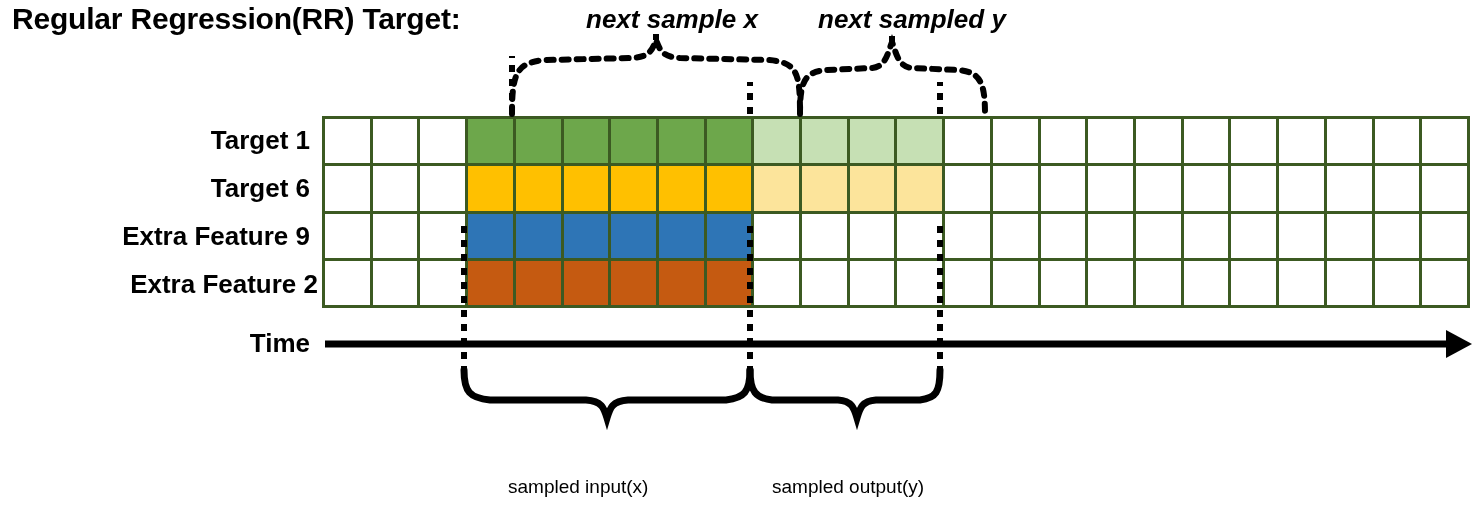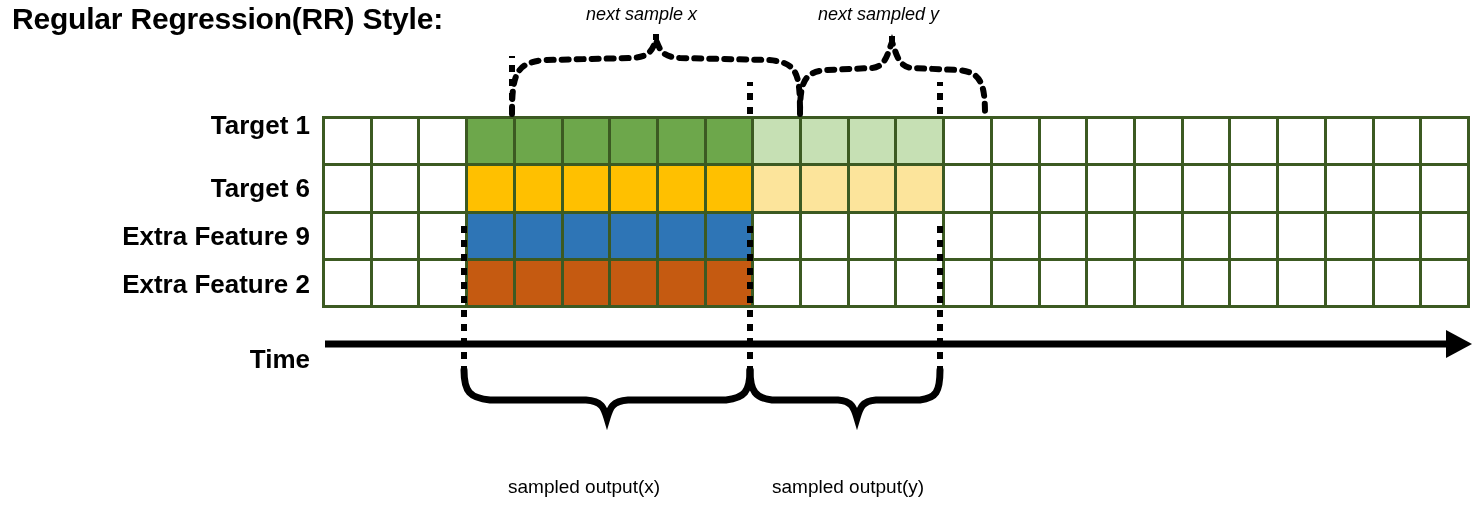--- a/index.html
+++ b/index.html
@@ -3,58 +3,58 @@
 <meta charset="utf-8">
 <style>
   html,body{margin:0;padding:0;background:#ffffff;}
   body{width:1476px;height:516px;position:relative;overflow:hidden;
        font-family:"Liberation Sans",sans-serif;color:#000;}
 
   #title{position:absolute;left:12px;top:2px;font-size:30px;font-weight:700;
          letter-spacing:-0.2px;white-space:nowrap;}
 
   
-  .topnote{position:absolute;font-size:18px;font-style:italic;font-weight:400;
+  .topnote{position:absolute;font-size:26px;font-style:italic;font-weight:700;
            white-space:nowrap;}
   #note-x{left:586px;top:4px;}
   #note-y{left:818px;top:4px;}
 
   
   #overlay{position:absolute;left:0;top:0;width:1476px;height:516px;
            pointer-events:none;}
 
   
   #grid{position:absolute;left:322px;top:116px;width:1148px;height:192px;
         background:#3C5A22;
         display:grid;grid-template-columns:repeat(24,1fr);
         grid-template-rows:repeat(4,1fr);
         gap:3px;padding:3px;box-sizing:border-box;}
   .cell{background:#ffffff;}
 
   
   .rowlabel{position:absolute;right:0;width:310px;text-align:right;
             font-size:26px;font-weight:700;white-space:nowrap;}
-  #lbl-0{left:0;top:110px;}
+  #lbl-0{left:0;top:125px;}
   #lbl-1{left:0;top:173px;}
   #lbl-2{left:0;top:221px;}
-  #lbl-3{left:0;top:269px;}
-
-  #lbl-time{position:absolute;left:0;width:310px;text-align:right;top:344px;
+  #lbl-3{left:8px;top:269px;}
+
+  #lbl-time{position:absolute;left:0;width:310px;text-align:right;top:328px;
             font-size:26px;font-weight:700;}
 
   
   .caption{position:absolute;font-size:19px;font-weight:400;line-height:25px;
            white-space:pre;}
   #cap-in{left:508px;top:424px;}
   #cap-out{left:772px;top:424px;}
 </style>
 </head>
 <body>
 
-<div id="title">Regular Regression(RR) Style:</div>
+<div id="title">Regular Regression(RR) Target:</div>
 
 <div class="topnote" id="note-x">next sample x</div>
 <div class="topnote" id="note-y">next sampled y</div>
 
 <div class="rowlabel" id="lbl-0">Target 1</div>
 <div class="rowlabel" id="lbl-1">Target 6</div>
 <div class="rowlabel" id="lbl-2">Extra Feature 9</div>
 <div class="rowlabel" id="lbl-3">Extra Feature 2</div>
 <div id="lbl-time">Time</div>
 
@@ -151,21 +151,21 @@
     <div class="cell" style="background: rgb(255, 255, 255);"></div>
     <div class="cell" style="background: rgb(255, 255, 255);"></div>
     <div class="cell" style="background: rgb(255, 255, 255);"></div>
     <div class="cell" style="background: rgb(255, 255, 255);"></div>
     <div class="cell" style="background: rgb(255, 255, 255);"></div>
     <div class="cell" style="background: rgb(255, 255, 255);"></div>
     <div class="cell" style="background: rgb(255, 255, 255);"></div>
   </div>
 
 <div class="caption" id="cap-in">
-  <div>sampled output(x)</div>
+  <div>sampled input(x)</div>
   
   
 </div>
 <div class="caption" id="cap-out">
   <div>sampled output(y)</div>
   
   
 </div>
 
 <svg id="overlay" viewBox="0 0 1476 516">

